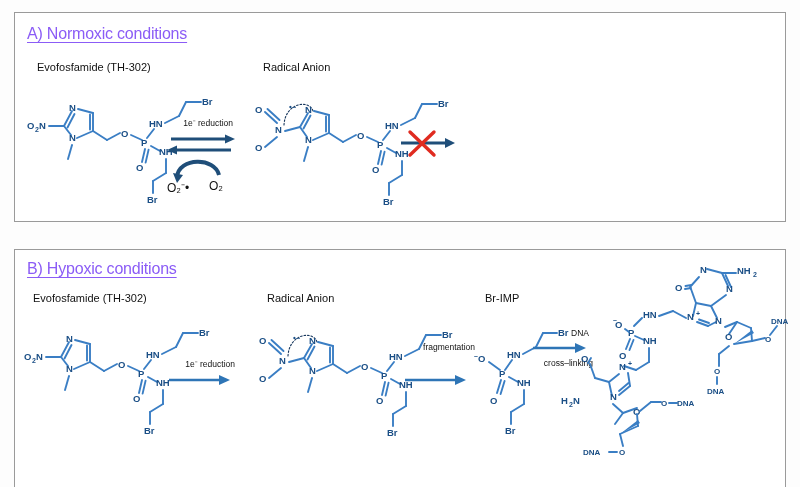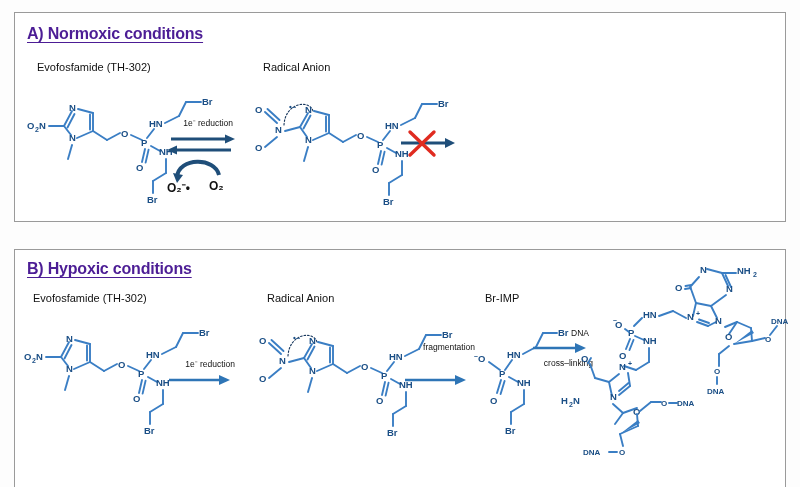--- a/index.html
+++ b/index.html
@@ -10,22 +10,22 @@
   }
   .page{position:relative;width:800px;height:487px;background:#fdfdfd;}
   .panel{
     position:absolute;left:14px;right:14px;
     background:#ffffff;border:1px solid #9a9a9a;
     box-sizing:border-box;
   }
   #panel-a{top:12px;height:210px;}
   #panel-b{top:226px;height:249px;margin-top:23px;}
   .panel-heading{
-    position:absolute;font-weight:bold;font-size:16px;
-    color:#4c1d95;text-decoration:underline;
+    position:absolute;font-weight:normal;font-size:16px;
+    color:#8b5cf6;text-decoration:underline;
     text-underline-offset:3px;white-space:nowrap;
     letter-spacing:-0.2px;
   }
   .cmp-title{
     position:absolute;font-size:11px;color:#111111;
     white-space:nowrap;font-family:"Liberation Sans",sans-serif;
   }
   .arrow-label{
     position:absolute;font-size:8.5px;color:#111111;
     white-space:nowrap;text-align:right;
@@ -35,21 +35,21 @@
   .wedge{fill:#3a7ec4;stroke:none;}
   .atom{font-family:"Liberation Sans",sans-serif;font-size:9.5px;fill:#1b4f86;font-weight:bold;}
   .atom-sm{font-family:"Liberation Sans",sans-serif;font-size:7px;fill:#1b4f86;font-weight:bold;}
   .atom-dna{font-family:"Liberation Sans",sans-serif;font-size:8px;fill:#1b4f86;font-weight:bold;}
   .dotarc{stroke:#16365c;stroke-width:1.1;fill:none;stroke-dasharray:1.6 1.9;stroke-linecap:round;}
   .nav{fill:#1f4e79;stroke:none;}
   .navline{stroke:#1f4e79;stroke-width:3.2;fill:none;}
   .navline-thin{stroke:#1f4e79;stroke-width:2.4;fill:none;}
   .blue-arrow{stroke:#2e75b6;stroke-width:2.6;fill:none;}
   .redx{stroke:#e02b20;stroke-width:3.4;stroke-linecap:round;}
-  .o2label{position:absolute;font-size:12px;color:#111;white-space:nowrap;font-weight:bold;}
+  .o2label{position:absolute;font-size:12px;color:#111;white-space:nowrap;}
 </style>
 </head>
 <body>
 
 <div class="page">
 
   <div class="panel" id="panel-a">
     <div class="panel-heading" style="left:12px;top:12px;">A) Normoxic conditions</div>
 
     <div class="cmp-title" style="left:22px;top:48px;">Evofosfamide (TH-302)</div>

